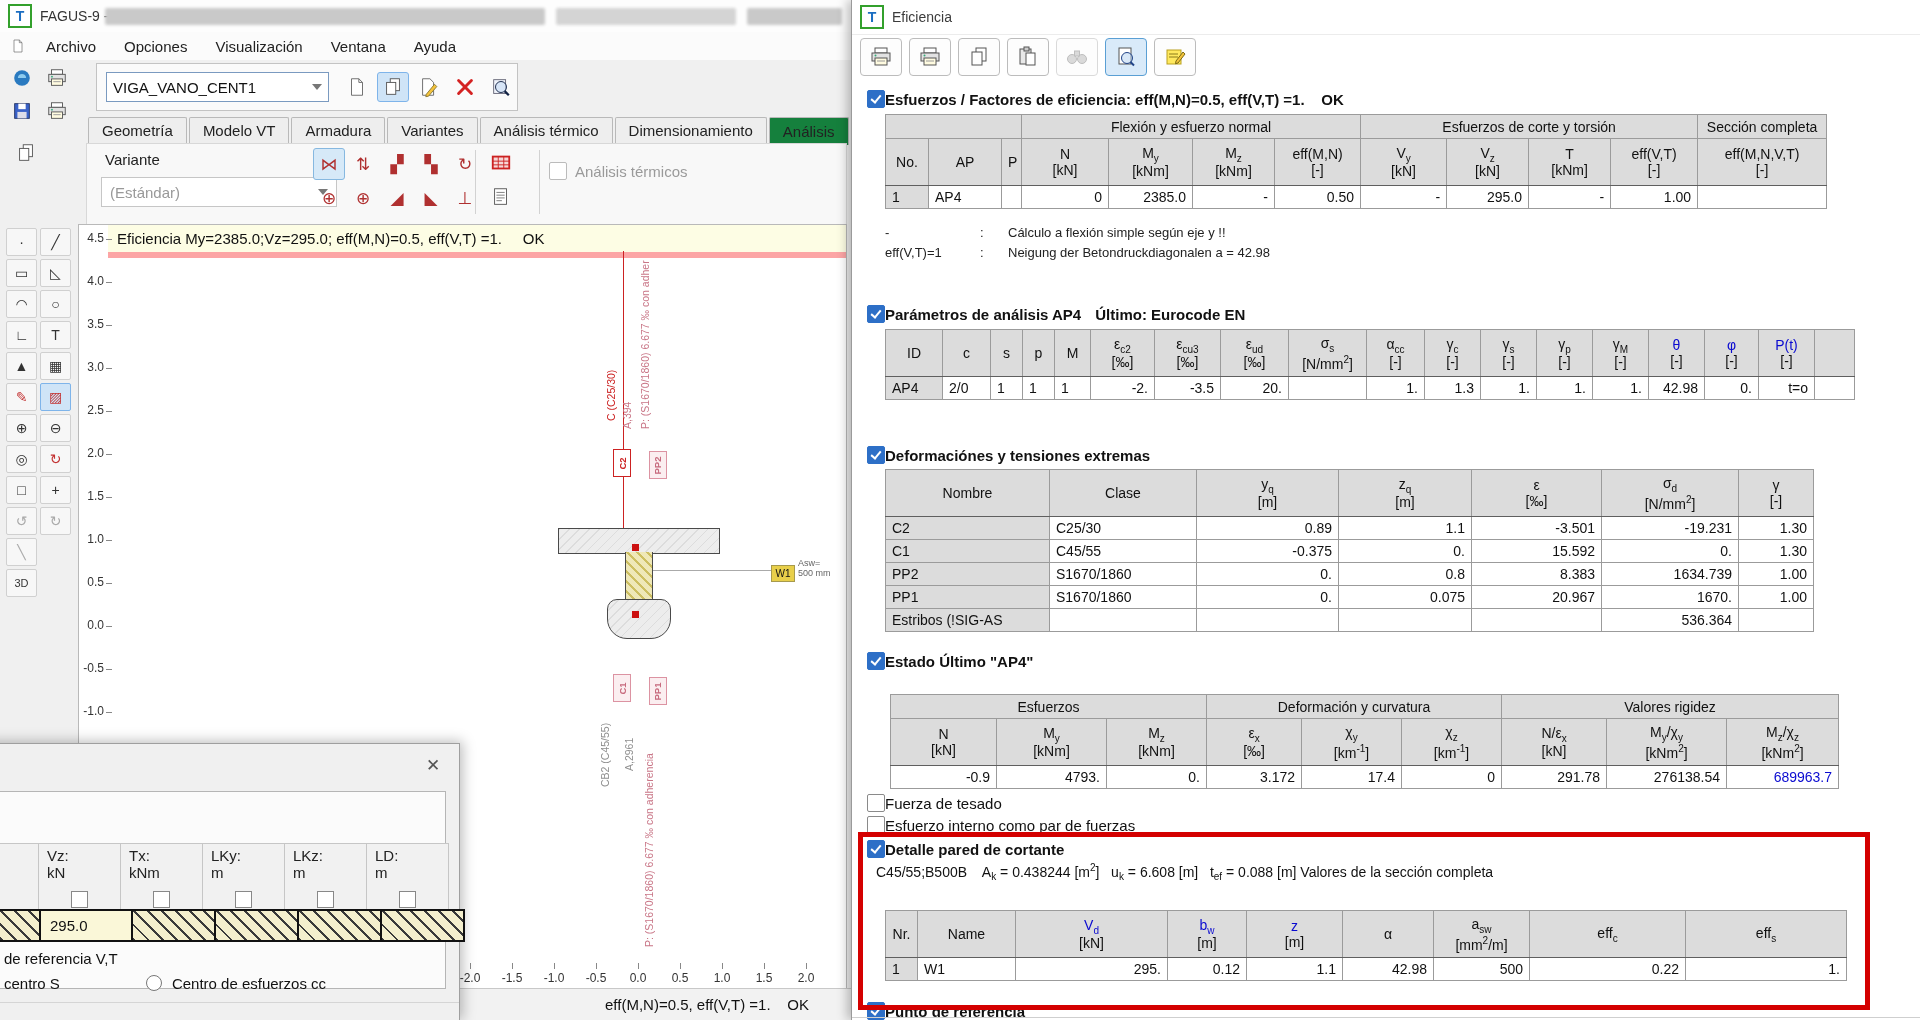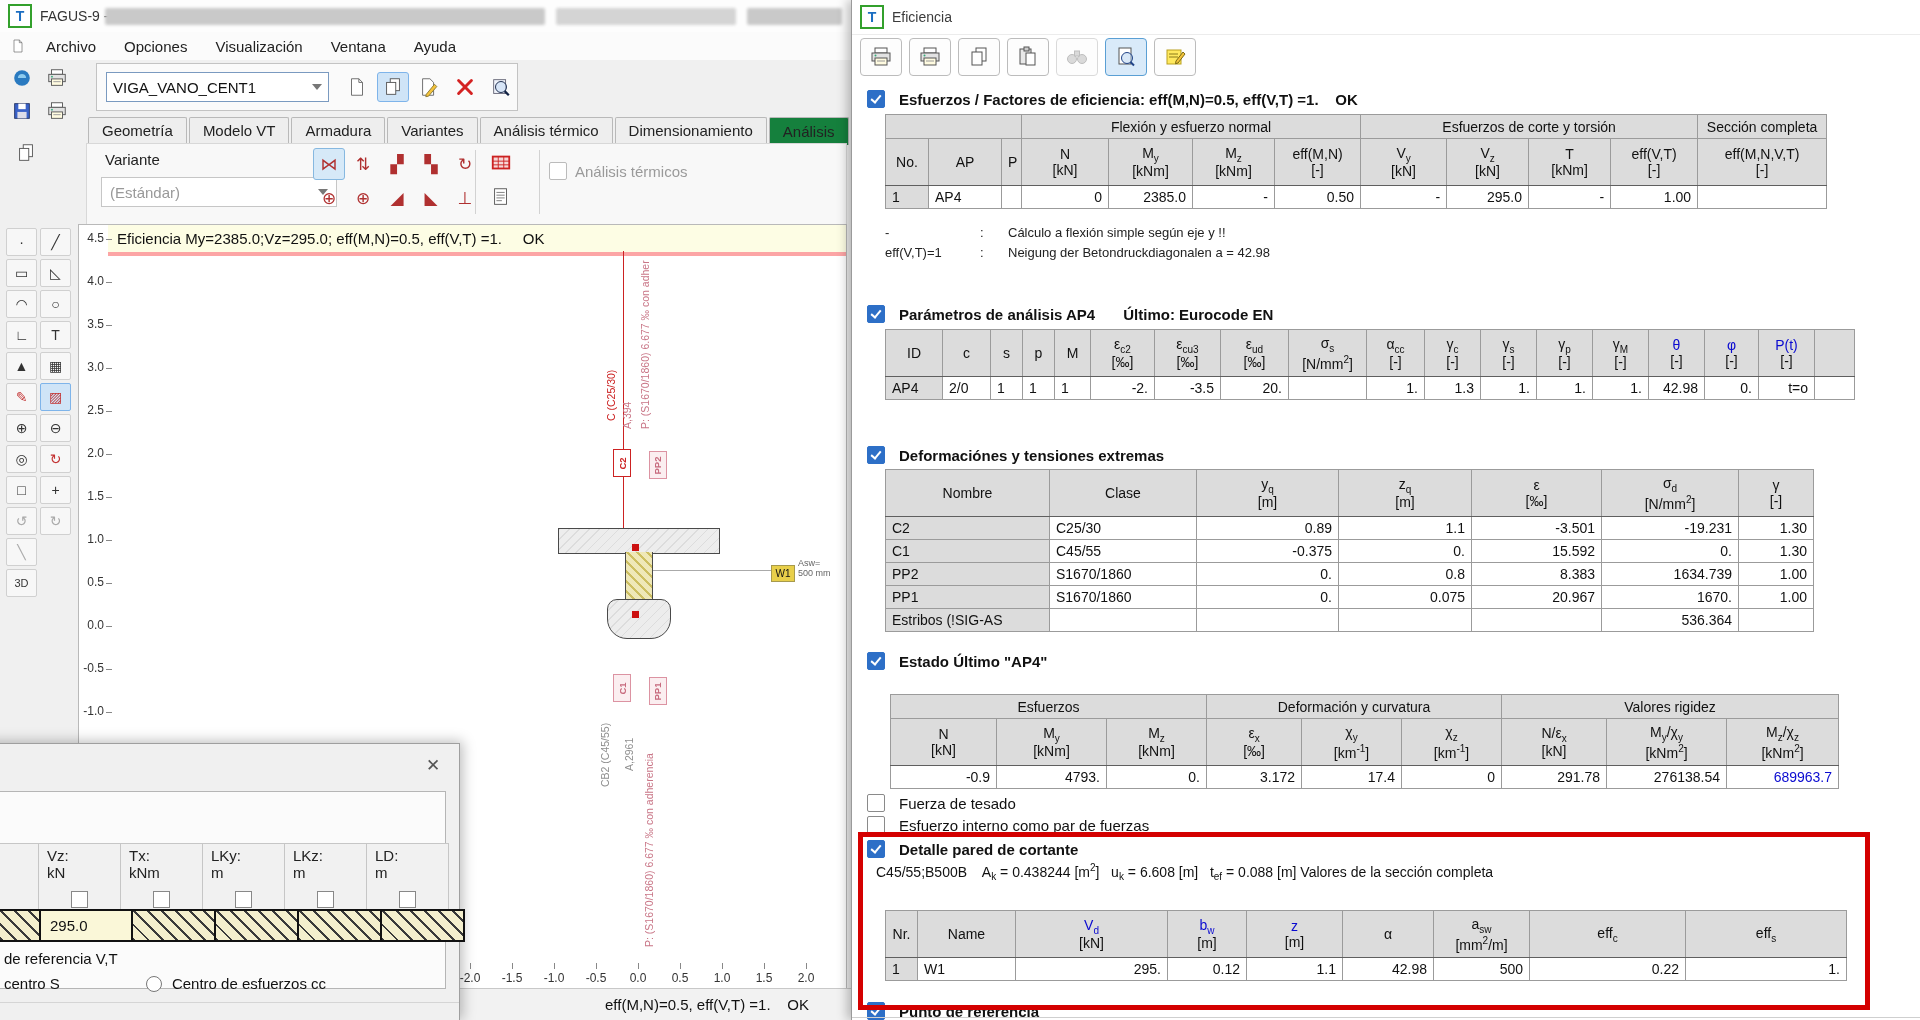--- a/index.html
+++ b/index.html
@@ -42,21 +42,21 @@
   
   #palette{position:absolute;left:6px;top:228px;width:68px}
   .palrow{display:flex;gap:3px;margin-bottom:3px}
   .palbtn{width:29px;height:26px;border:1px solid #d0d0d0;background:#f7f7f7;border-radius:2px;
           display:flex;align-items:center;justify-content:center;font-size:14px;color:#333}
   .palbtn.red{color:#c33232}
   .palbtn.gray{color:#aaa}
   .palbtn.activeb{background:#cfe4f7;border-color:#7eb4ea}
   
   #canvas{position:absolute;left:78px;top:224px;width:767px;height:764px;background:#fff;border:1px solid #b9b9b9}
-  #infostrip{position:absolute;left:29px;top:0px;right:0;height:27px;background:#fdfde4;border-bottom:4px solid #fca5a5;
+  #infostrip{position:absolute;left:29px;top:0px;right:0;height:27px;background:#fdfde4;border-bottom:6px solid #fca5a5;
              display:flex;align-items:center;padding-left:9px;font-size:15px}
   .ytick{position:absolute;width:24px;text-align:right;font-size:12px;color:#333}
   .ytickmark{position:absolute;width:6px;height:1px;background:#888}
   .xtick{position:absolute;width:40px;text-align:center;font-size:12px;color:#333}
   .xtickmark{position:absolute;width:1px;height:6px;background:#888}
   .rlab{position:absolute;transform:rotate(-90deg);transform-origin:0 100%;font-size:10.5px;white-space:nowrap;line-height:11px}
   .pink{color:#c97687}
   .redt{color:#cc2222}
   .grayt{color:#8f8f8f}
   .sbox{position:absolute;width:16px;height:26px;border:1px solid;display:flex;align-items:center;justify-content:center;background:#fff}
@@ -84,37 +84,37 @@
   .dcol:first-child{border-left:1px solid #c6c6c6}
   .dcol .lab{padding-left:8px}
   .dcol .unit{padding-left:8px}
   .dcb{position:absolute;left:32px;bottom:5px;width:15px;height:15px;border:1px solid #888;background:#fff}
   #dlgvals{position:absolute;left:64px;top:117px;display:flex;border-top:2px solid #111;border-bottom:2px solid #111}
   .dval{width:81px;height:29px;border-right:2px solid #111;
         background:repeating-linear-gradient(45deg,#3a3a3a 0 2px,#f4efcd 2px 10px)}
   .dval:first-child{border-left:2px solid #111}
   .dval.plain{background:#faf7d8;display:flex;align-items:center;padding-left:9px;font-size:15px}
   #dlgref{position:absolute;left:112px;top:158px}
-  #dlgradios{position:absolute;left:112px;top:183px;display:flex;align-items:center;gap:10px}
+  #dlgradios{position:absolute;left:112px;top:183px;display:flex;gap:10px}
   .radio{width:14px;height:14px;border:1px solid #777;border-radius:50%;background:#fff;display:inline-block}
   #dlgdiv{position:absolute;left:0;top:258px;width:578px;border-top:1px solid #d5d5d5}
   
   #statusbar{position:absolute;left:0;top:988px;width:851px;height:32px;background:#f2f2f2;border-top:1px solid #c8c8c8;z-index:10}
   #statustext{position:absolute;left:605px;top:7px;white-space:pre}
   
   #panel{position:absolute;left:851px;top:0;width:1069px;height:1020px;background:#fff;border-left:1px solid #9a9a9a;
          box-shadow:-4px 0 10px rgba(0,0,0,.25);z-index:50}
   #paneltitle{position:absolute;left:0;top:0;width:100%;height:34px;background:#fff;border-bottom:1px solid #ececec;display:flex;align-items:center}
   #paneltitle span{color:#3c3c3c;font-size:14px}
   #paneltools{position:absolute;left:8px;top:38px;display:flex;gap:7px}
   .pbtn{width:40px;height:36px;border:1px solid #bcbcbc;border-radius:4px;background:#fdfdfd;display:flex;align-items:center;justify-content:center}
   .pbtn.disabled{opacity:.55}
   .pbtn.activeb{background:#d9eaf9;border-color:#5a9fd4}
   .pbtn .ic{width:24px;height:24px}
-  .sect{position:absolute;left:15px;display:flex;gap:14px;align-items:center;white-space:pre}
+  .sect{position:absolute;left:15px;display:flex;gap:0;align-items:center;white-space:pre}
   .sect b{font-size:15px}
   .cb{display:inline-block;width:16px;height:16px;border:1px solid #8a8a8a;background:#fff;border-radius:2px;position:relative;flex:0 0 auto}
   .cb.on{background:#2d6fc7;border-color:#2d6fc7}
   .cb.on::after{content:"";position:absolute;left:5px;top:2px;width:4px;height:8px;border:solid #fff;border-width:0 2px 2px 0;transform:rotate(40deg)}
   .tbl{position:absolute}
   .rtable{border-collapse:collapse;table-layout:fixed;font-size:14px;border:1px solid #5f5f5f}
   .rtable th,.rtable td{border:1px solid #9b9b9b;padding:0 6px;white-space:nowrap;overflow:hidden}
   .rtable th{background:#dcdcdc;font-weight:normal;text-align:center;vertical-align:middle}
   .rtable tr.ghead th{height:23px}
   .rtable tr.chead th{height:46px;border-bottom:1px solid #5f5f5f}

